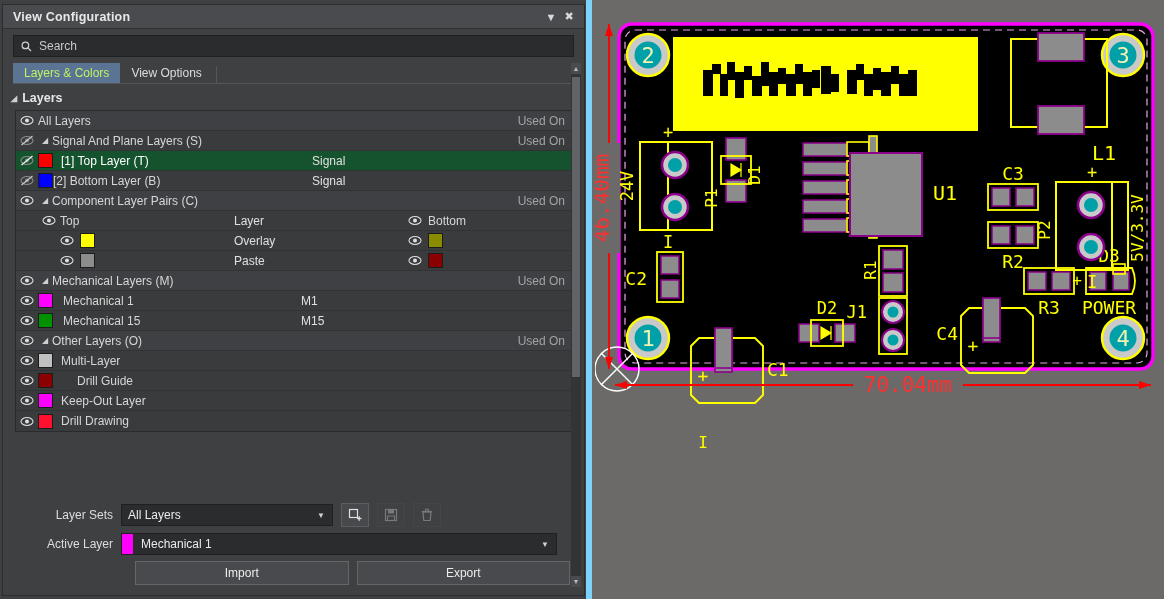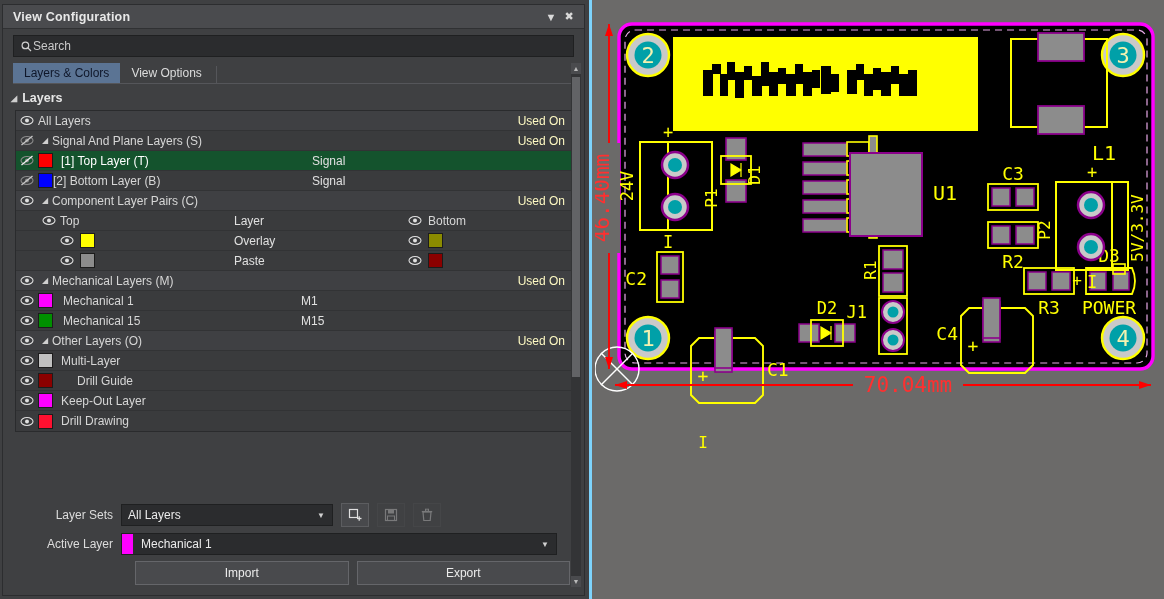--- a/index.html
+++ b/index.html
@@ -9,66 +9,66 @@
     font-family:"Liberation Sans", sans-serif;
     font-size:12px;
     color:#d6d6d6;
     position:relative;
   }
 
   
   #panel {
     position:absolute; left:0; top:0; width:592px; height:599px;
     background:#3f4042;
-    border-right:3px solid #7dd3fc;
+    border-right:6px solid #7dd3fc;
     display:flex; flex-direction:column;
   }
   #panel-inner {
     position:absolute; left:2px; top:4px; width:583px; height:592px;
     background:#3f4042; border:1px solid #2c2d2f;
     display:flex; flex-direction:column;
   }
   .titlebar {
     height:24px; background:#4a4b4e; display:flex; align-items:center;
     padding:0 6px 0 10px; border-bottom:1px solid #303133;
   }
   .titlebar .t { font-weight:bold; font-size:12.5px; color:#e8e8e8; letter-spacing:.2px;}
   .titlebar .sp { flex:1; }
   .tb-btn { width:18px; height:18px; display:flex; align-items:center; justify-content:center;
             color:#d9d9d9; font-size:11px; cursor:pointer; }
 
   .searchwrap { padding:6px 10px 4px 10px; }
   .searchbox {
     height:22px; background:#2b2c2e; border:1px solid #1f2021;
-    display:flex; align-items:center; padding:0 7px; gap:1px;
+    display:flex; align-items:center; padding:0 7px; gap:7px;
   }
   .searchbox .ph { color:#c9c9c9; font-size:12px; }
 
   .tabsrow { display:flex; align-items:flex-end; height:21px; margin:2px 10px 0 10px;
              border-bottom:1px solid #55565a; position:relative;}
   .tab { height:20px; padding:0 10px; display:flex; align-items:center; font-size:12px;
          color:#dcdcdc; cursor:pointer; border:1px solid transparent;}
-  .tab.active { background:#5b7494; color:#0f172a; }
+  .tab.active { background:#5b7494; color:#bef264; }
   .tabdiv { width:1px; height:17px; background:#55565a; margin-left:3px;}
 
   .sectionhdr { padding:7px 0 5px 8px; font-weight:bold; font-size:12.5px; color:#e6e6e6;
                 display:flex; align-items:center; gap:5px;}
   .caret { font-size:8px; color:#cfcfcf; }
 
   .listbox { margin:0 10px 0 12px; border:1px solid #2a2b2d; background:#3a3b3d; flex:0 0 auto;}
   .row { height:20px; display:flex; align-items:center; font-size:12px; position:relative;
          border-bottom:1px solid #323335; cursor:pointer; }
   .row.sel { background:#14532d; color:#fff; }
   .row.grp { background:#3f4043; }
   .row.alt { background:#3a3b3d; }
   .row .eye { width:22px; display:flex; align-items:center; justify-content:center; }
   .row .tcaret { width:14px; text-align:center; font-size:8px; color:#cfcfcf;}
   .swatch { width:15px; height:15px; border:1px solid #1c1c1c; flex:0 0 auto;}
   .lbl { white-space:nowrap; }
-  .usedon { position:absolute; right:8px; color:#fef9c3; font-size:12px; }
+  .usedon { position:absolute; right:8px; color:#a3a3a3; font-size:12px; }
   .coltype { position:absolute; left:296px; color:#e0e0e0;}
   .colm    { position:absolute; left:285px; color:#e0e0e0;}
   .colbot  { position:absolute; left:392px; display:flex; align-items:center; gap:6px;}
 
   .scrollbar { position:absolute; right:3px; top:58px; width:10px; bottom:8px; background:#333436;}
   .sb-up,.sb-dn { position:absolute; left:0; width:10px; height:11px; display:flex;
                   align-items:center; justify-content:center; font-size:7px; color:#b9b9b9;
                   background:#4a4b4e; cursor:pointer;}
   .sb-up{top:0;} .sb-dn{bottom:0;}
   .sb-thumb { position:absolute; left:1px; top:14px; width:8px; height:300px; background:#626366; cursor:pointer;}

